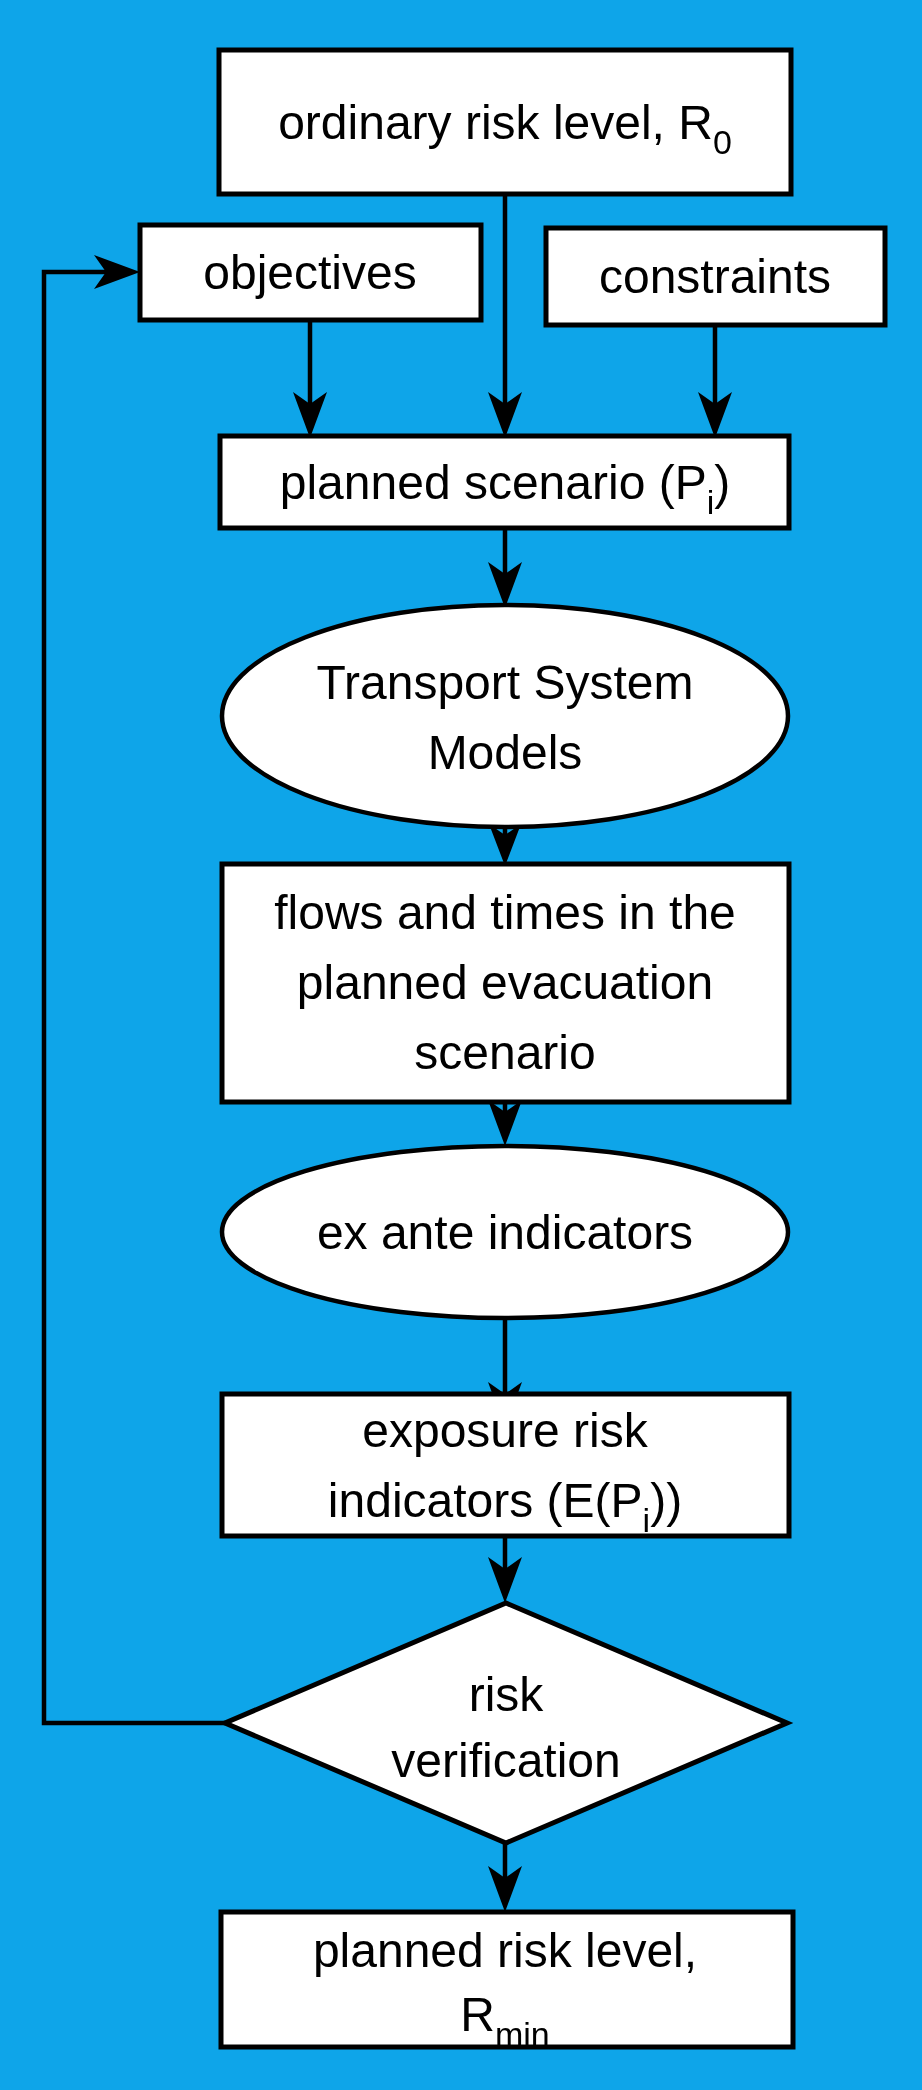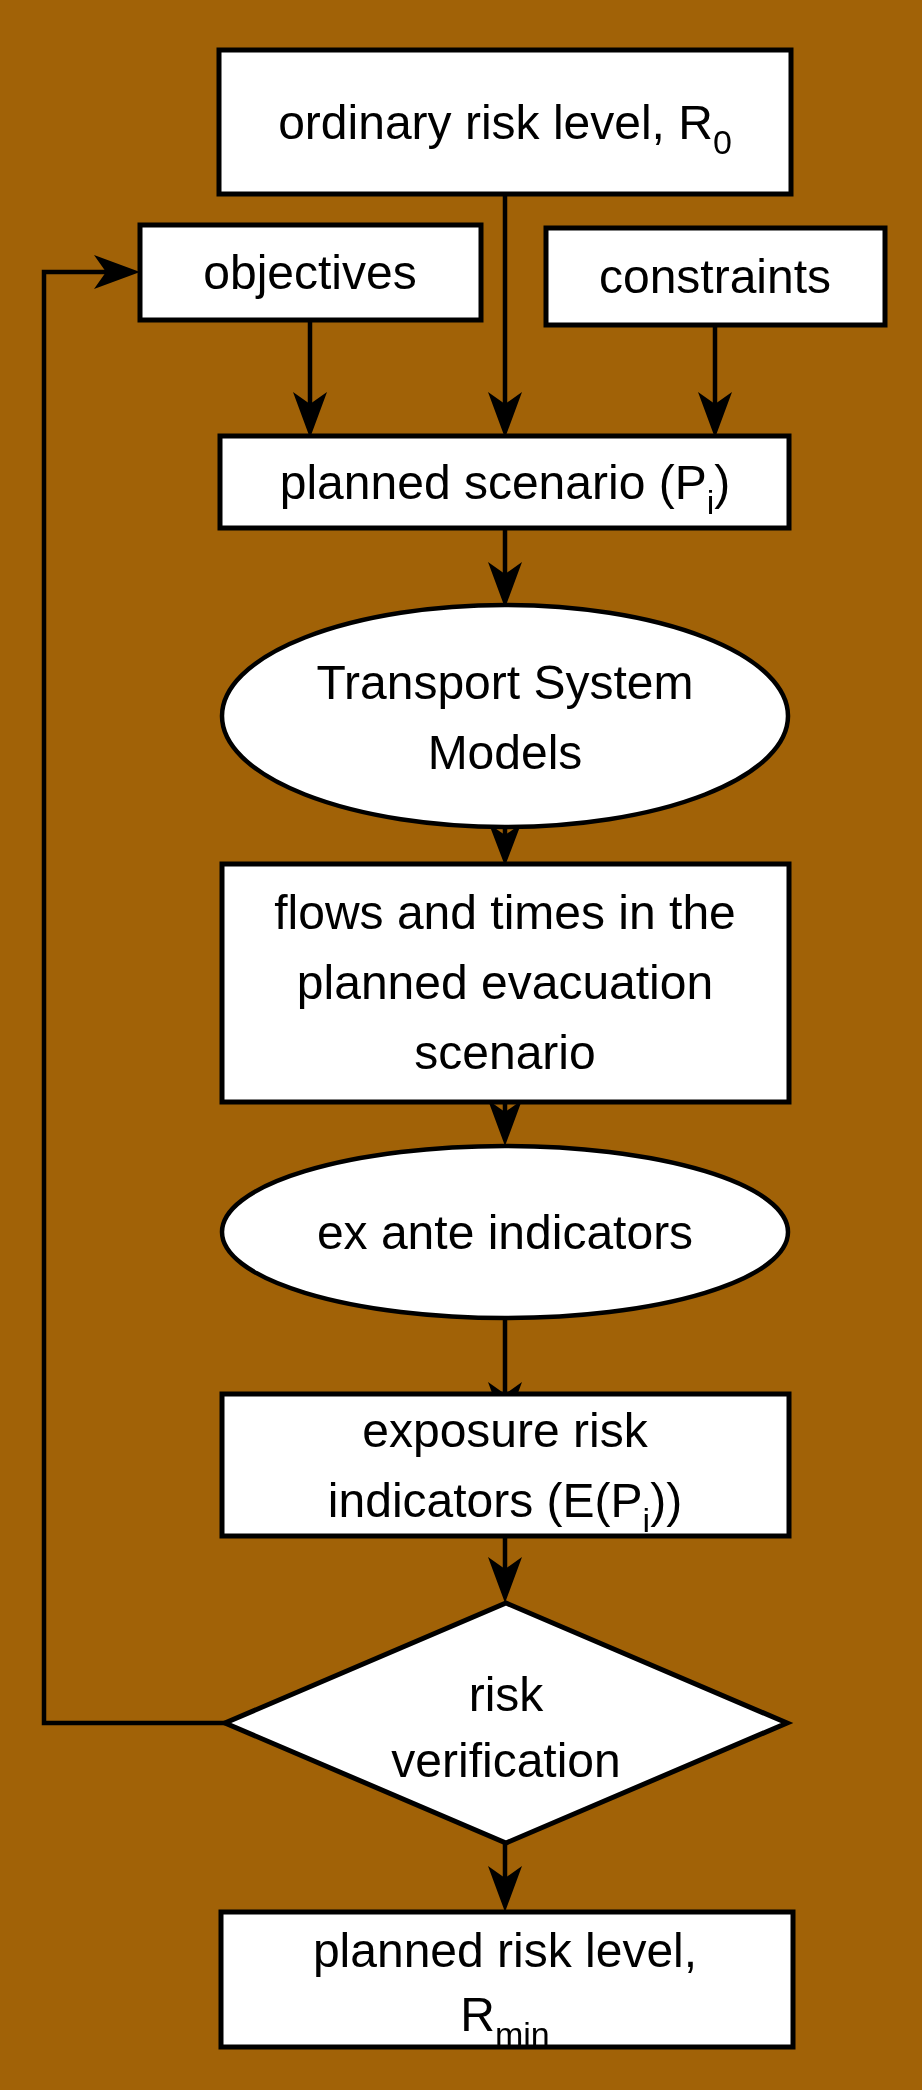--- a/index.html
+++ b/index.html
@@ -3,21 +3,21 @@
 <meta charset="utf-8">
 <style>
   html, body {
     margin: 0;
     padding: 0;
     background: #ffffff;
   }
   .canvas-wrap {
     width: 922px;
     height: 2090px;
-    background: #a16207;
+    background: #0ea5e9;
     position: relative;
   }
   svg {
     display: block;
   }
   text {
     font-family: "Liberation Sans", "DejaVu Sans", sans-serif;
     fill: #000000;
   }
   .node-label {

